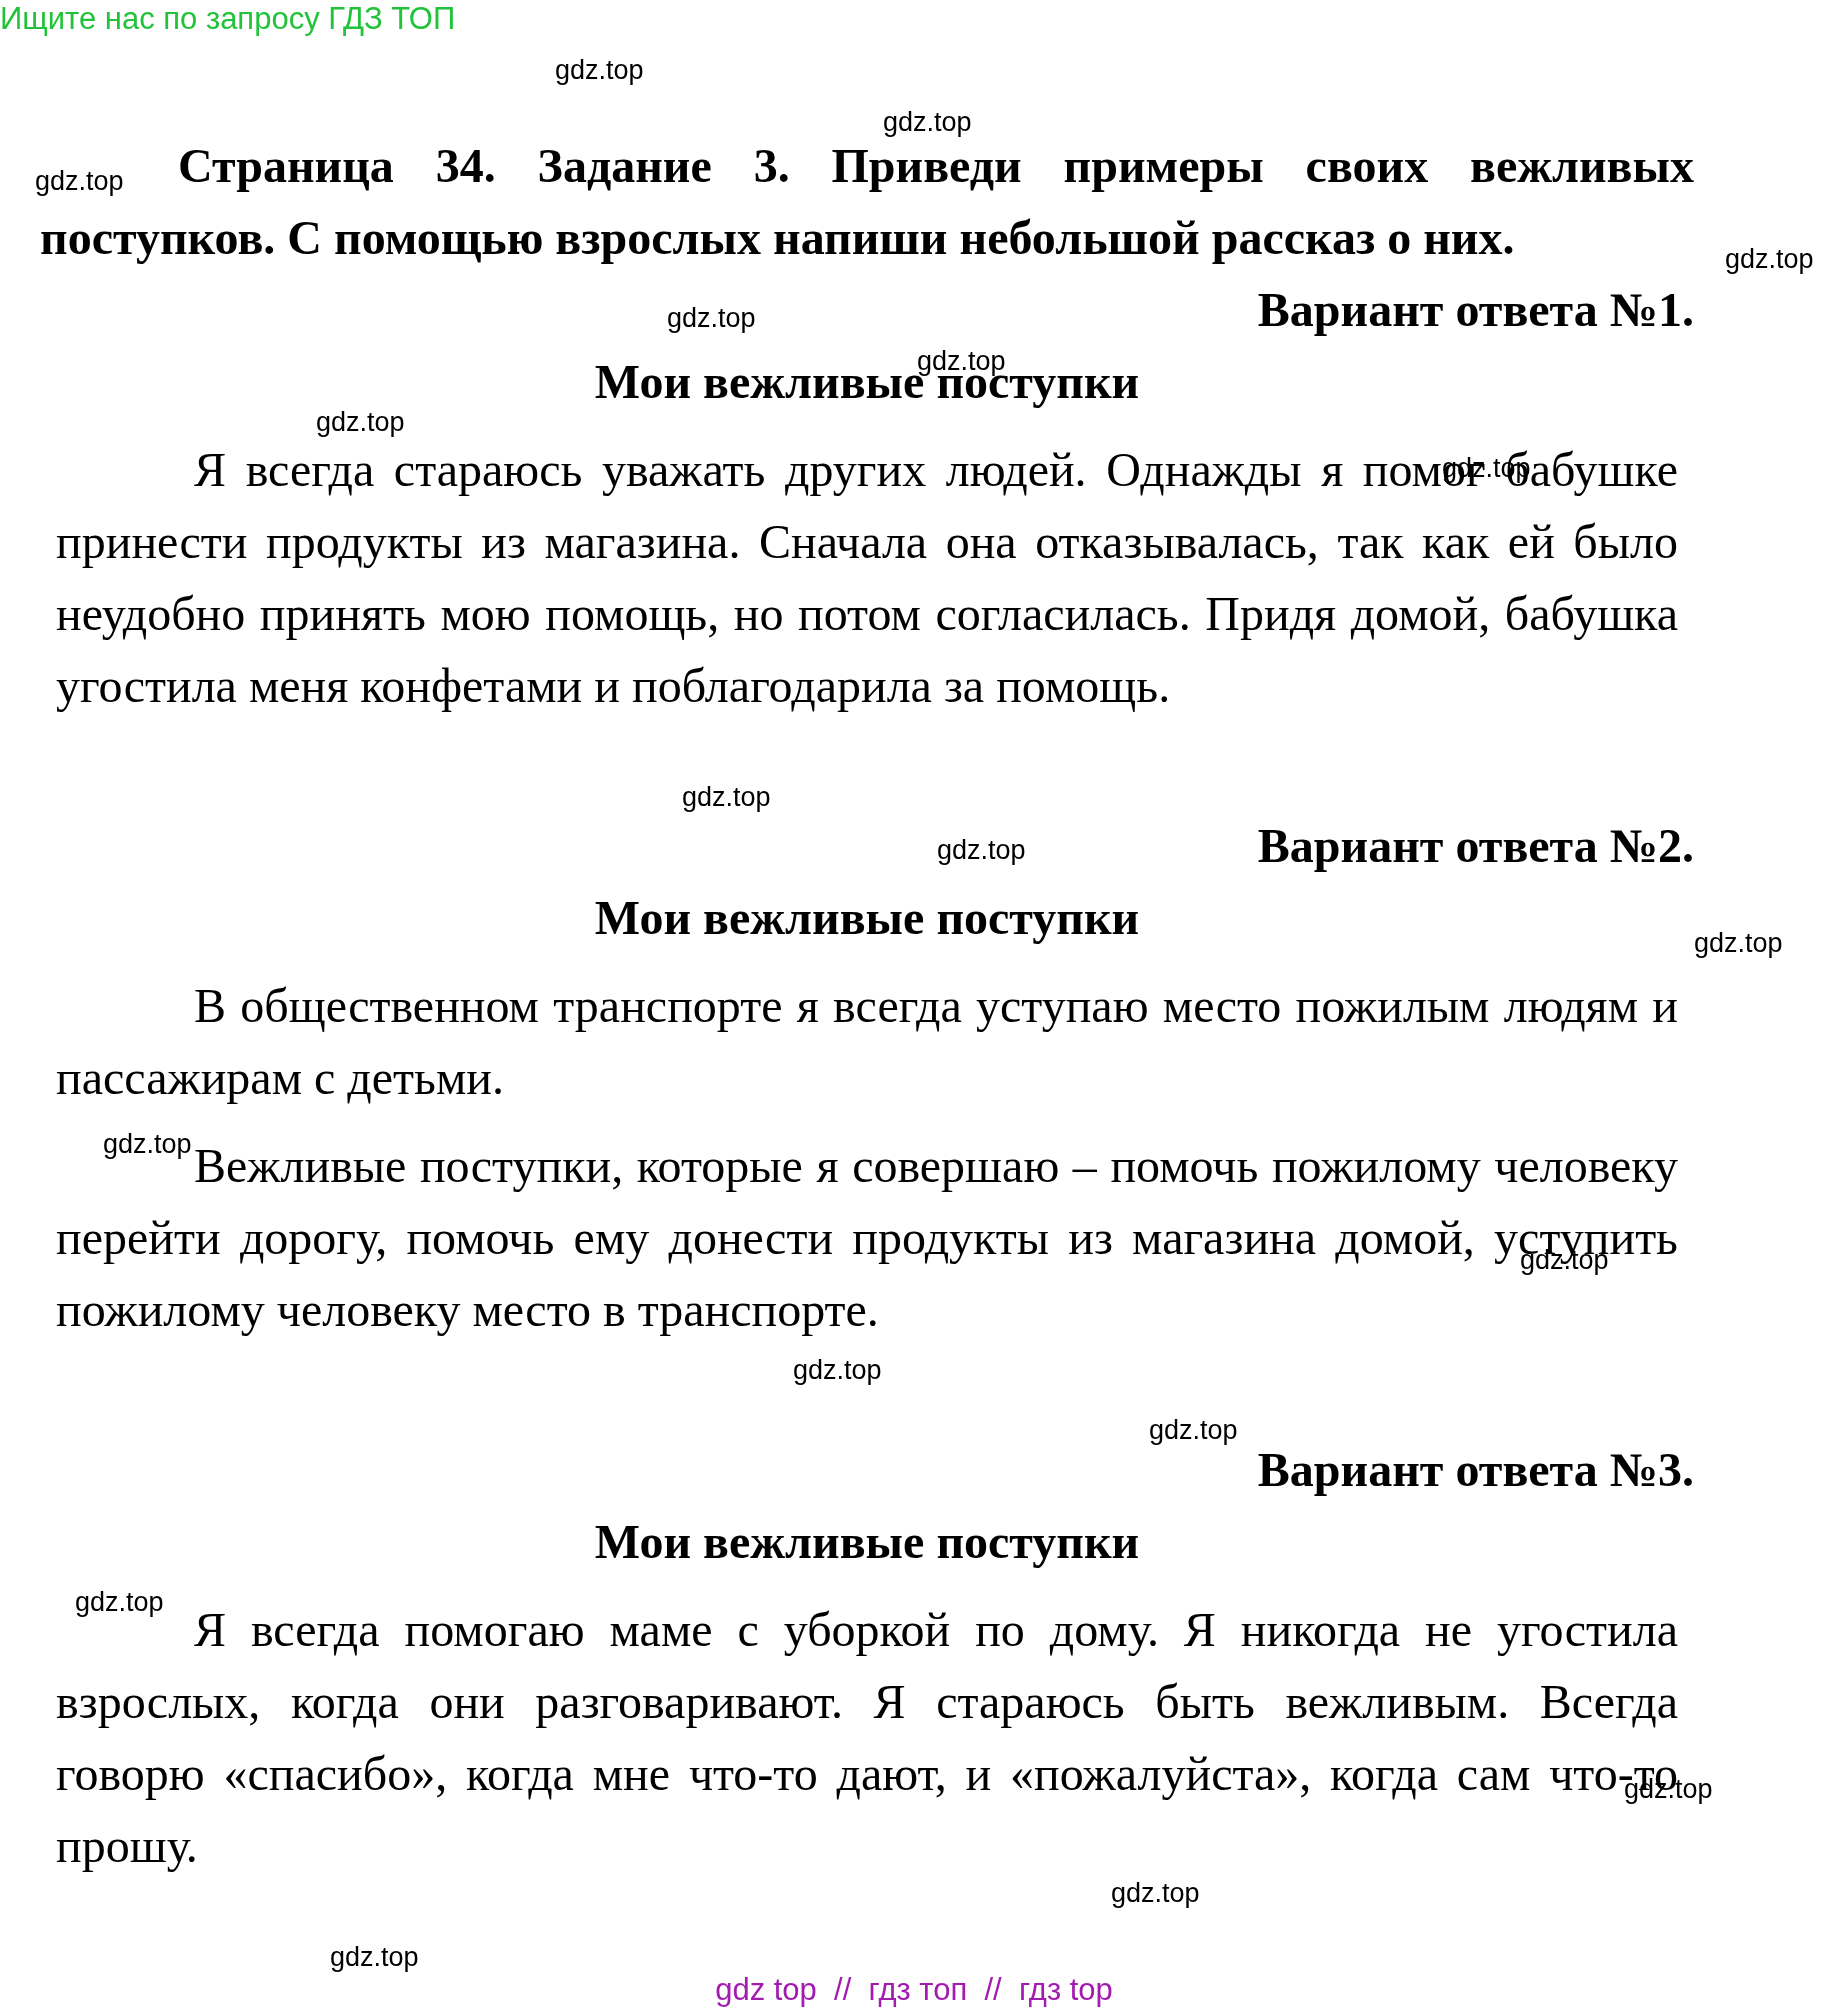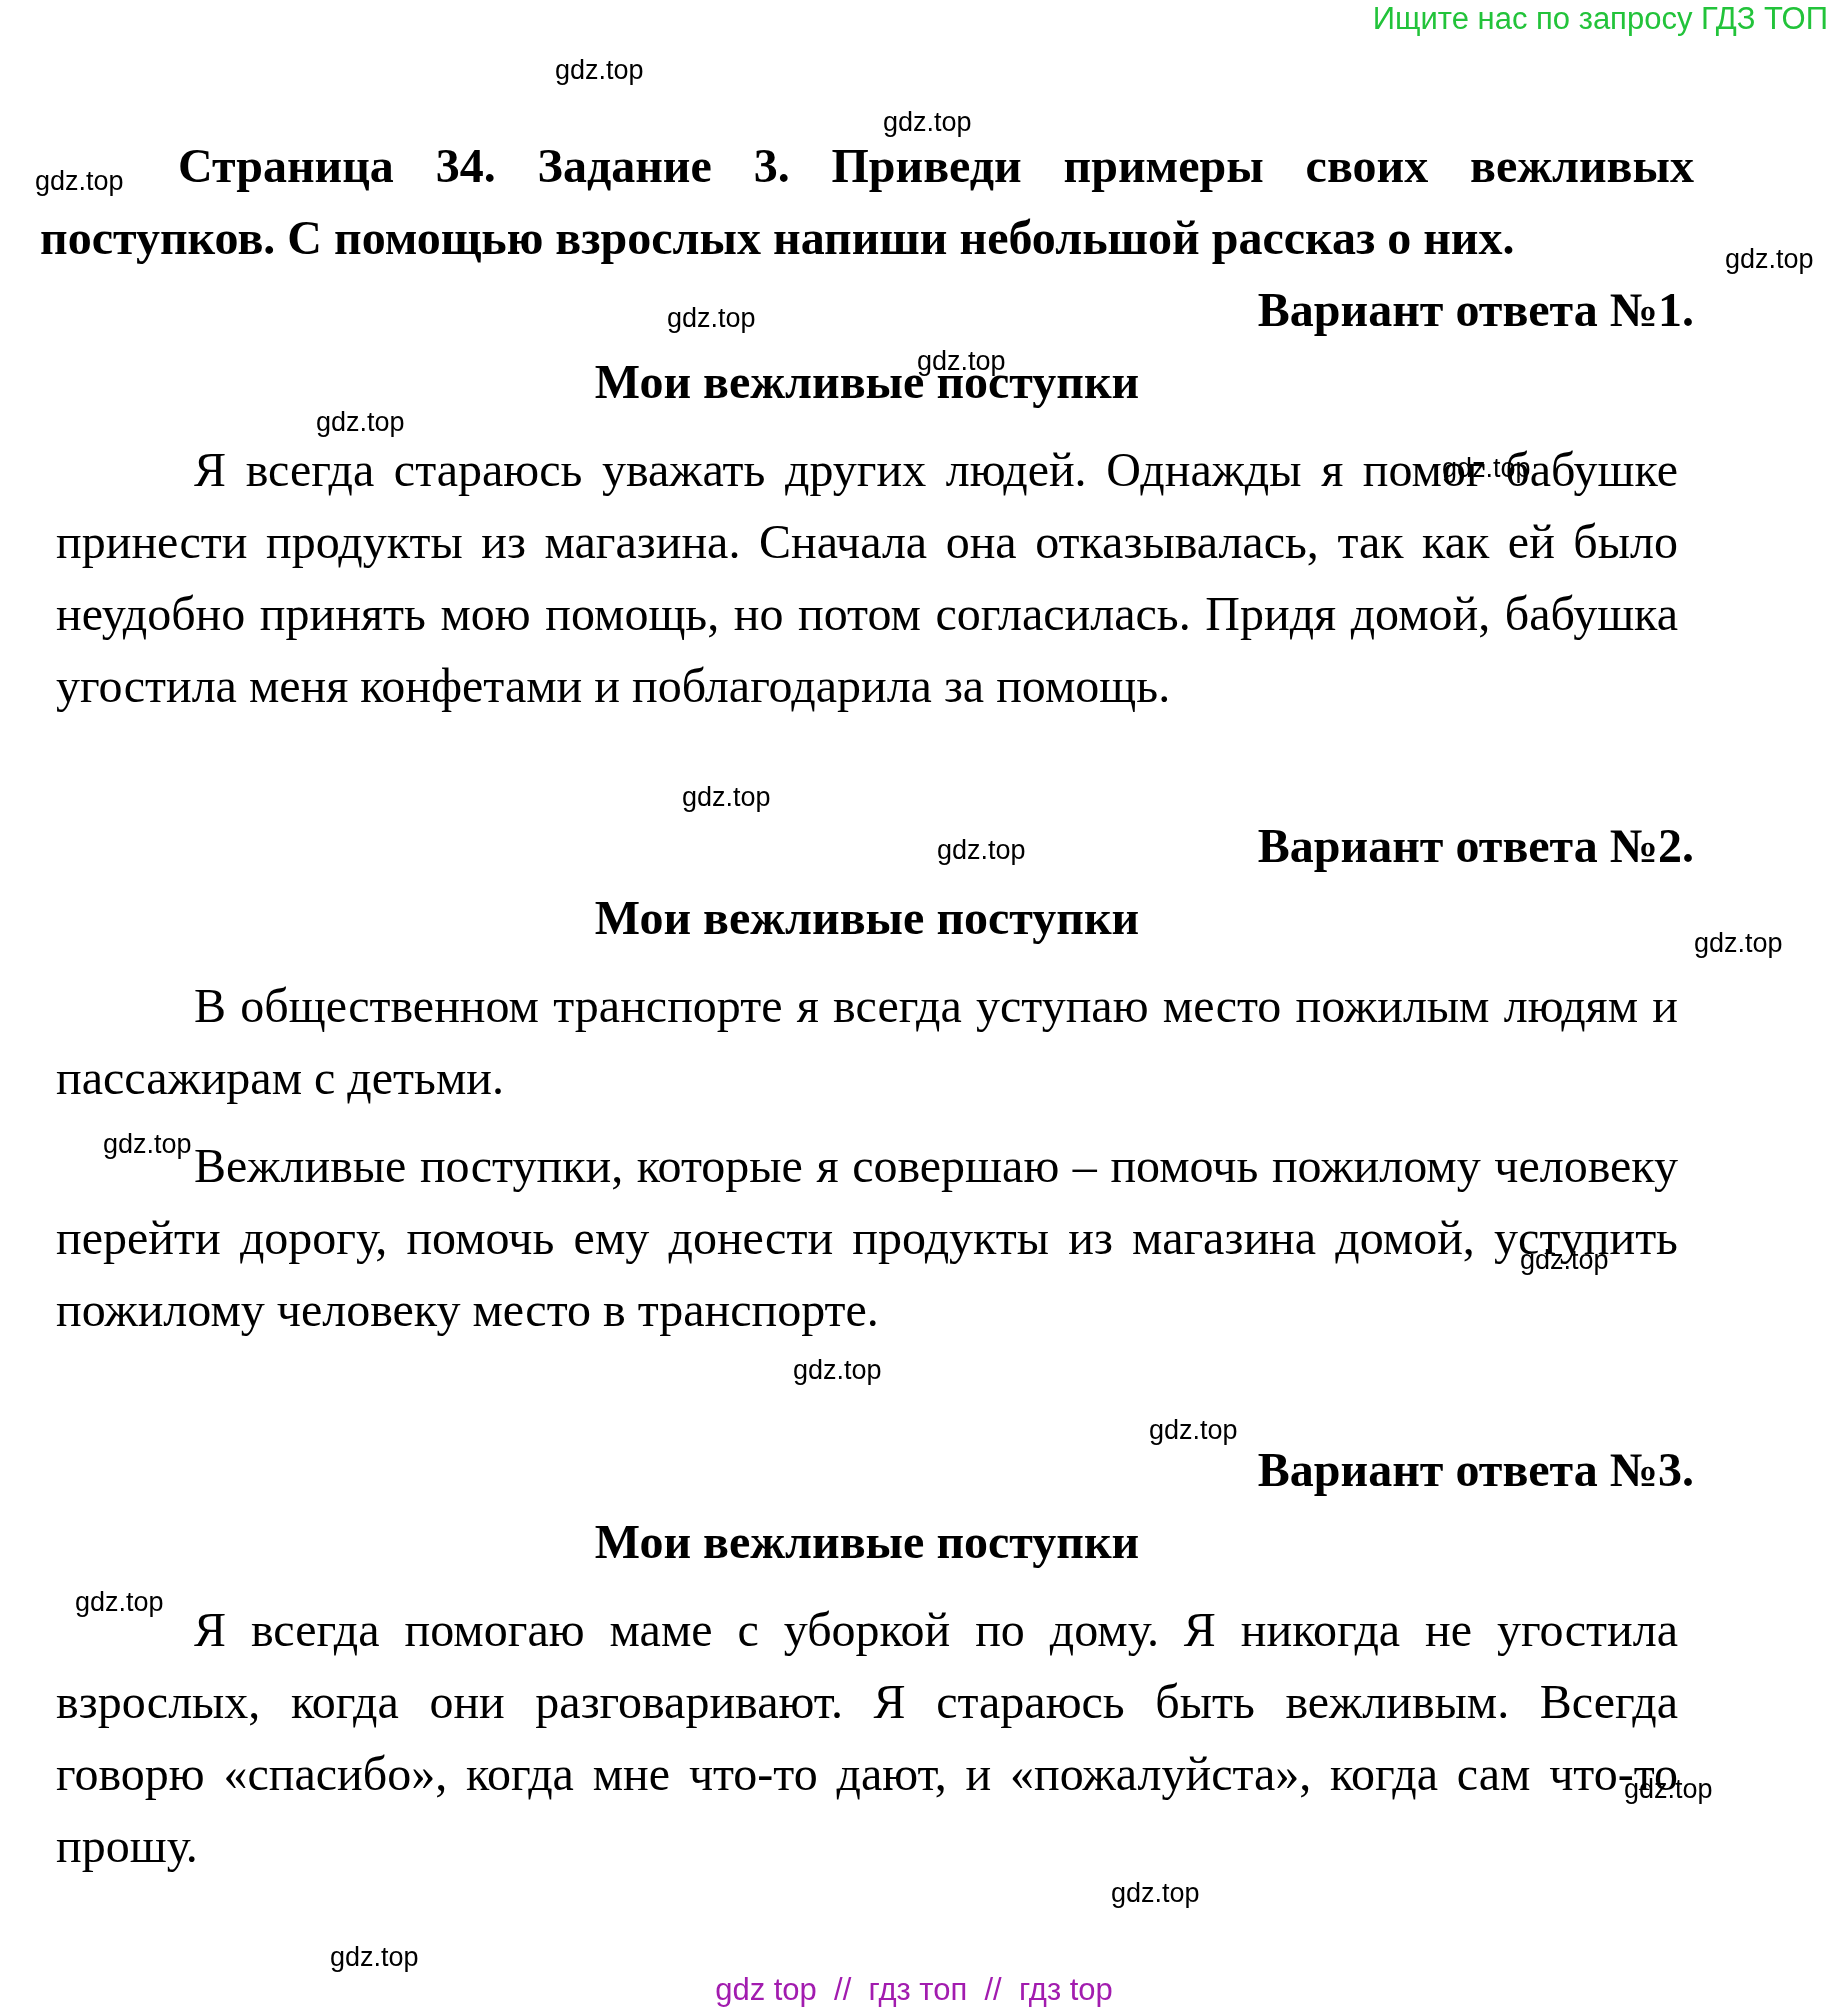--- a/index.html
+++ b/index.html
@@ -13,21 +13,21 @@
       position: relative;
       overflow: hidden;
       font-family: "Liberation Serif", serif;
       color: #000;
     }
     .banner {
       position: absolute;
       top: 0;
       left: 0;
       width: 1828px;
-      text-align: right;
+      text-align: left;
       font-family: "Liberation Sans", sans-serif;
       font-size: 31px;
       line-height: 37px;
       color: #22c33a;
     }
     .content {
       position: absolute;
       left: 40px;
       top: 130px;
       width: 1654px;

